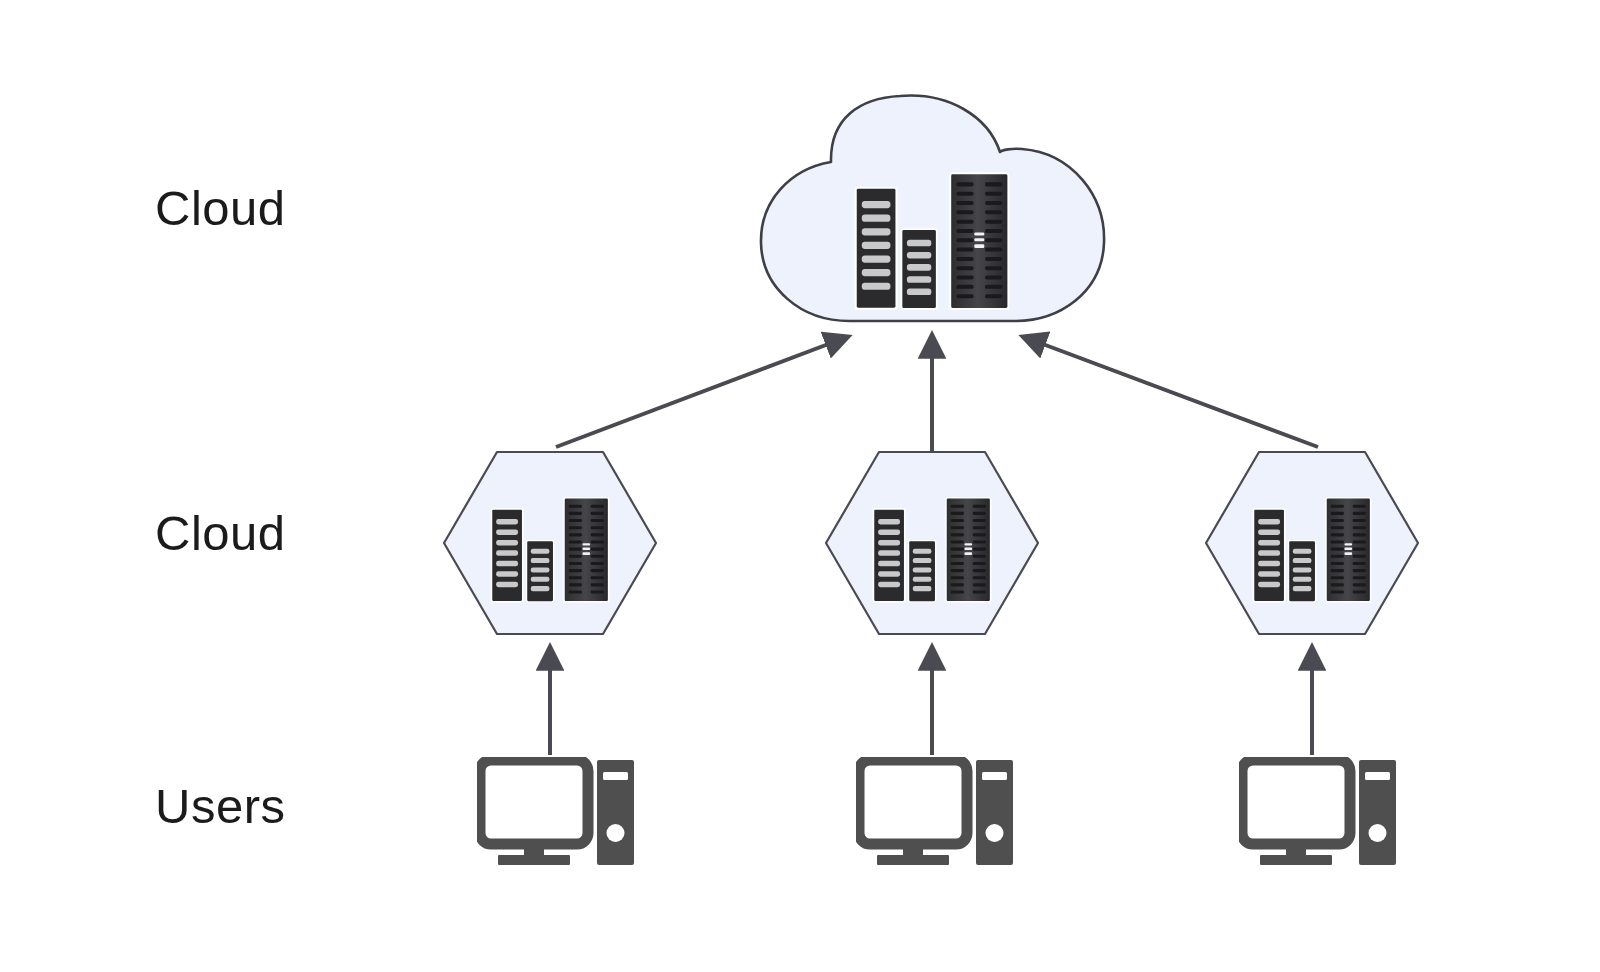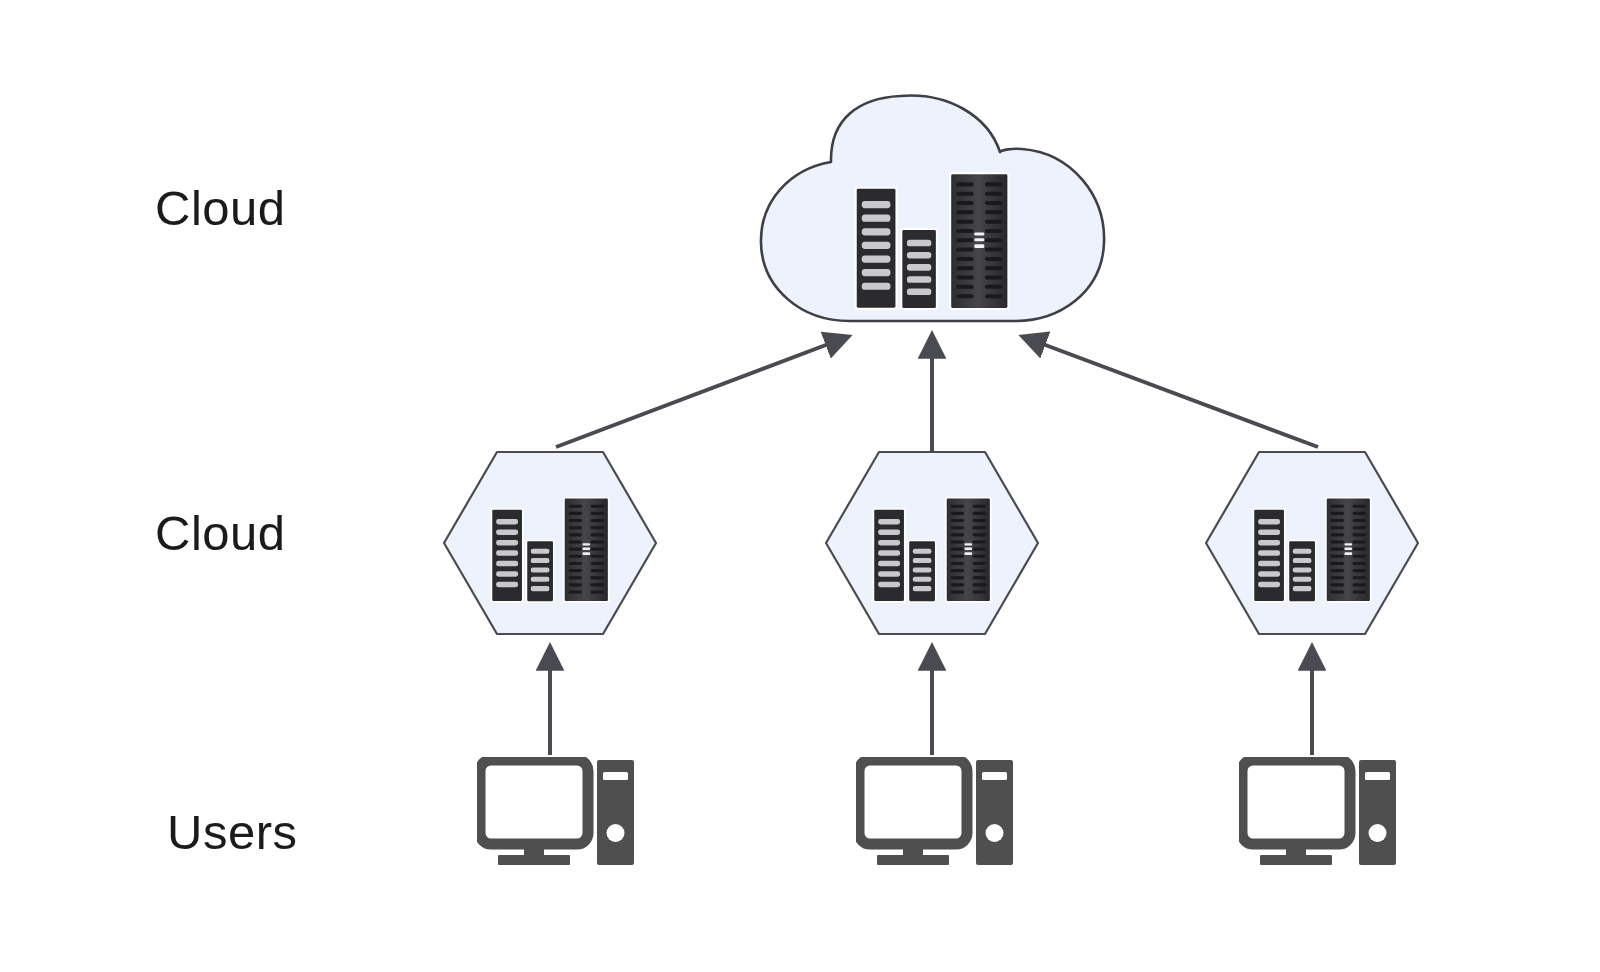--- a/index.html
+++ b/index.html
@@ -10,21 +10,21 @@
              letter-spacing:0.5px;white-space:nowrap;text-align:right;}
   svg{position:absolute;left:0;top:0;}
 </style>
 </head>
 <body>
 
 <div id="stage">
 
   <div class="row-label" style="left:155px;top:180px;">Cloud</div>
   <div class="row-label" style="left:155px;top:505px;">Cloud</div>
-  <div class="row-label" style="left:155px;top:804px;margin-left:12px;">Users</div>
+  <div class="row-label" style="left:155px;top:778px;">Users</div>
 
   <svg width="1600" height="972" viewBox="0 0 1600 972">
     <defs>
 
       <marker id="arrowhead" viewBox="0 0 12 12" refX="9.5" refY="6" markerWidth="7.2" markerHeight="7.2" orient="auto-start-reverse">
         <path d="M 0 0 L 12 6 L 0 12 z" fill="#4a4a52"></path>
       </marker>
 
       <linearGradient id="rackGrad" x1="0" y1="0" x2="1" y2="0">
         <stop offset="0" stop-color="#2e2e30"></stop>

